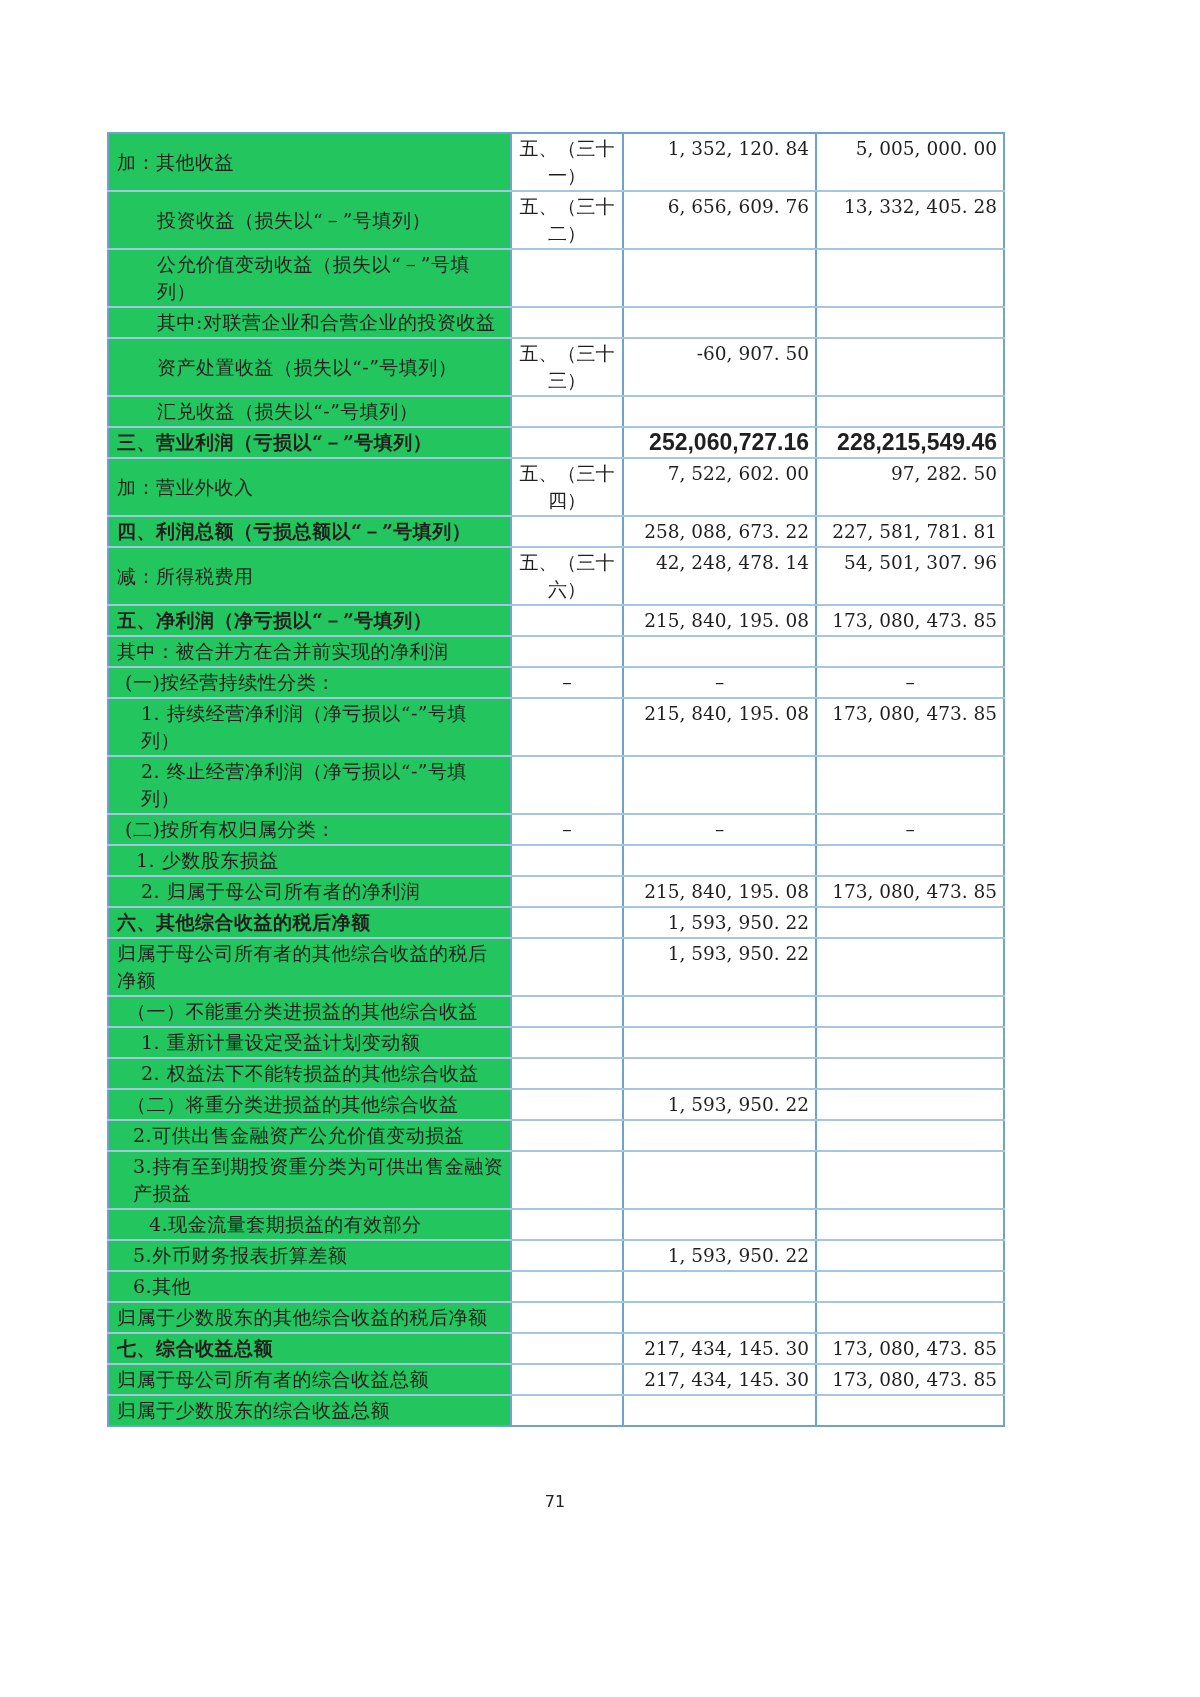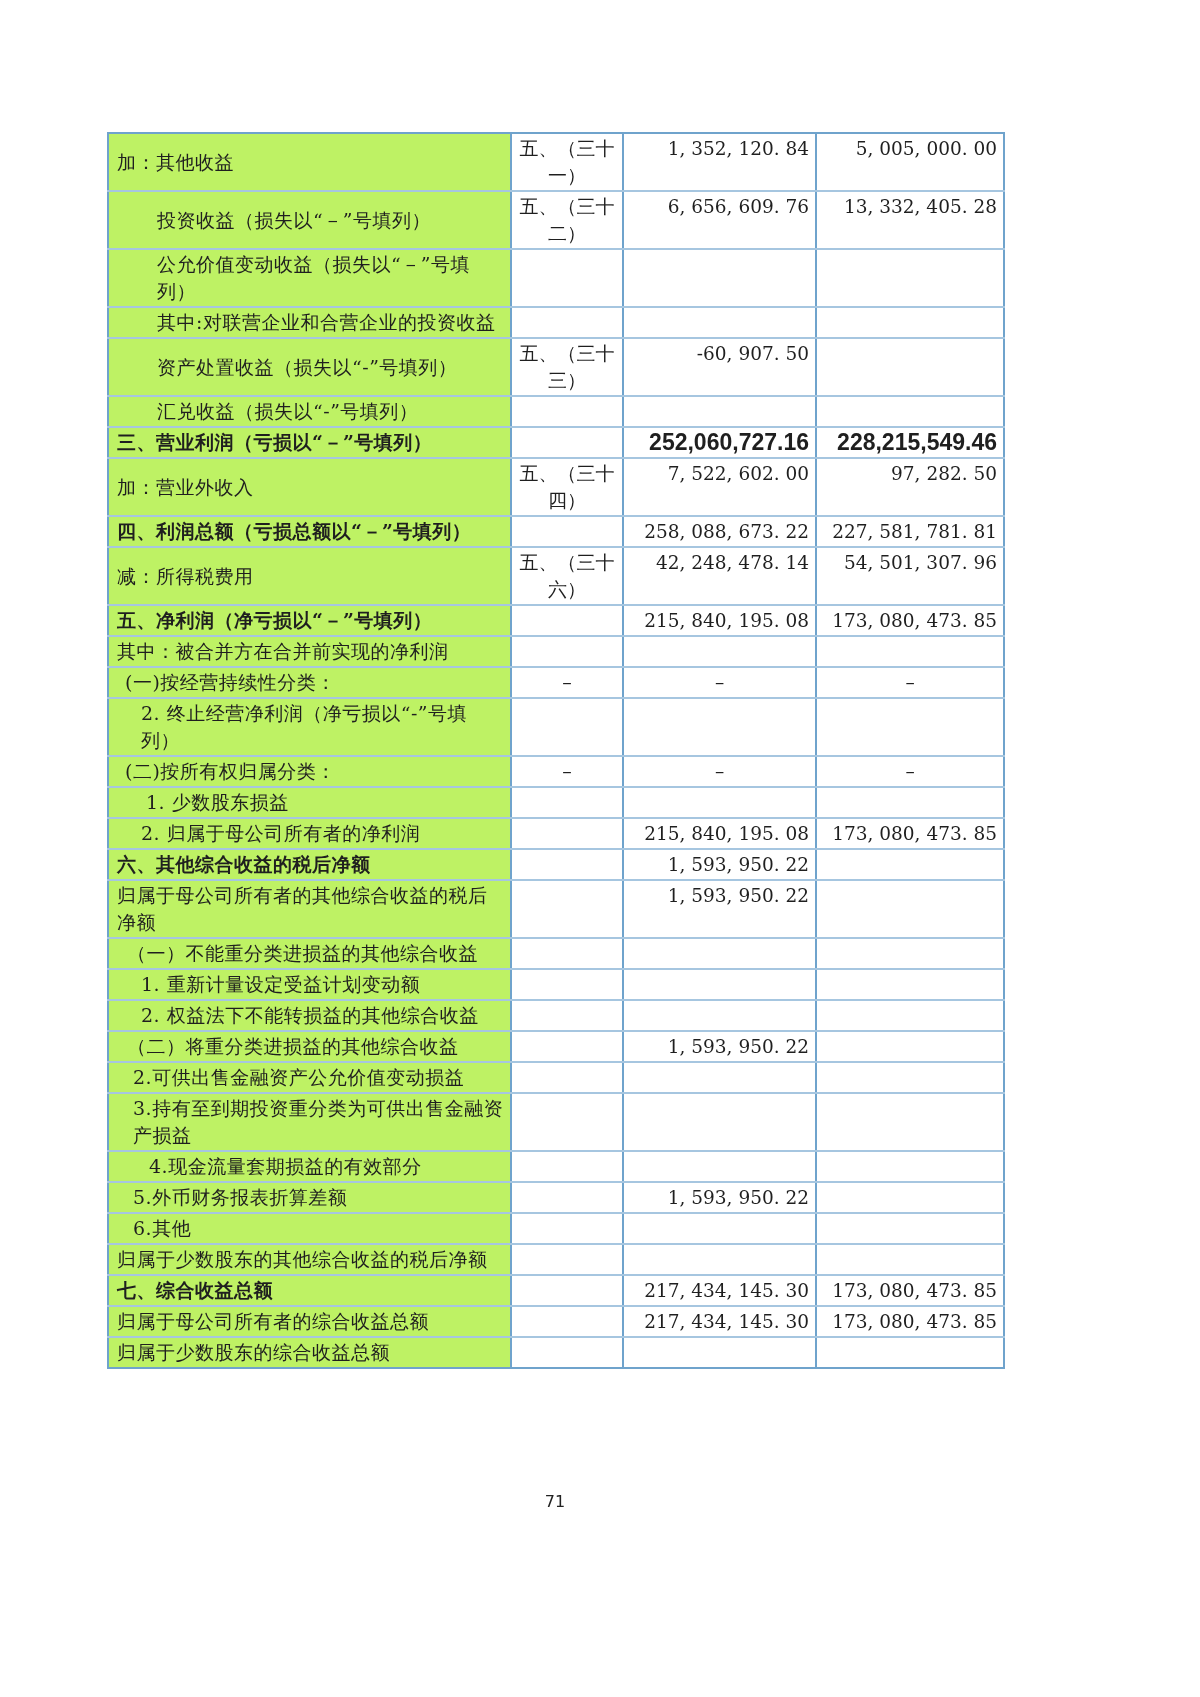--- a/index.html
+++ b/index.html
@@ -23,21 +23,21 @@
     border-left:2px solid #6fa3cc;
     border-right:2px solid #6fa3cc;
     height:27px;
     padding:1px 6px;
     overflow:hidden;
     line-height:27px;
   }
   table.fin tr:first-child td{border-top:2px solid #6fa3cc;}
   table.fin tr:last-child td{border-bottom:2px solid #6fa3cc;}
   td.lbl{
-    background:#bef264;
+    background:#22c55e;
     vertical-align:middle;
     text-align:left;
     letter-spacing:0.5px;
   }
   td.note{
     background:#ffffff;
     vertical-align:top;
     text-align:center;
     padding:2px 10px;
     line-height:29px;
@@ -150,33 +150,39 @@
           <td class="num"></td>
           <td class="num"></td>
         </tr>
         <tr>
           <td class="lbl" style="padding-left: 16px;">(一)按经营持续性分类：</td>
           <td class="note dash">–</td>
           <td class="num dash">–</td>
           <td class="num dash">–</td>
         </tr>
         <tr>
+          <td class="lbl" style="padding-left: 32px;">1. 持续经营净利润（净亏损以“-”号填列）</td>
+          <td class="note"></td>
+          <td class="num">215, 840, 195. 08</td>
+          <td class="num">173, 080, 473. 85</td>
+        </tr>
+        <tr>
           <td class="lbl" style="padding-left: 32px;">2. 终止经营净利润（净亏损以“-”号填列）</td>
           <td class="note"></td>
           <td class="num"></td>
           <td class="num"></td>
         </tr>
         <tr>
           <td class="lbl" style="padding-left: 16px;">(二)按所有权归属分类：</td>
           <td class="note dash">–</td>
           <td class="num dash">–</td>
           <td class="num dash">–</td>
         </tr>
         <tr>
-          <td class="lbl" style="padding-left: 37px;">1. 少数股东损益</td>
+          <td class="lbl" style="padding-left: 27px;">1. 少数股东损益</td>
           <td class="note"></td>
           <td class="num"></td>
           <td class="num"></td>
         </tr>
         <tr>
           <td class="lbl" style="padding-left: 32px;">2. 归属于母公司所有者的净利润</td>
           <td class="note"></td>
           <td class="num">215, 840, 195. 08</td>
           <td class="num">173, 080, 473. 85</td>
         </tr>

